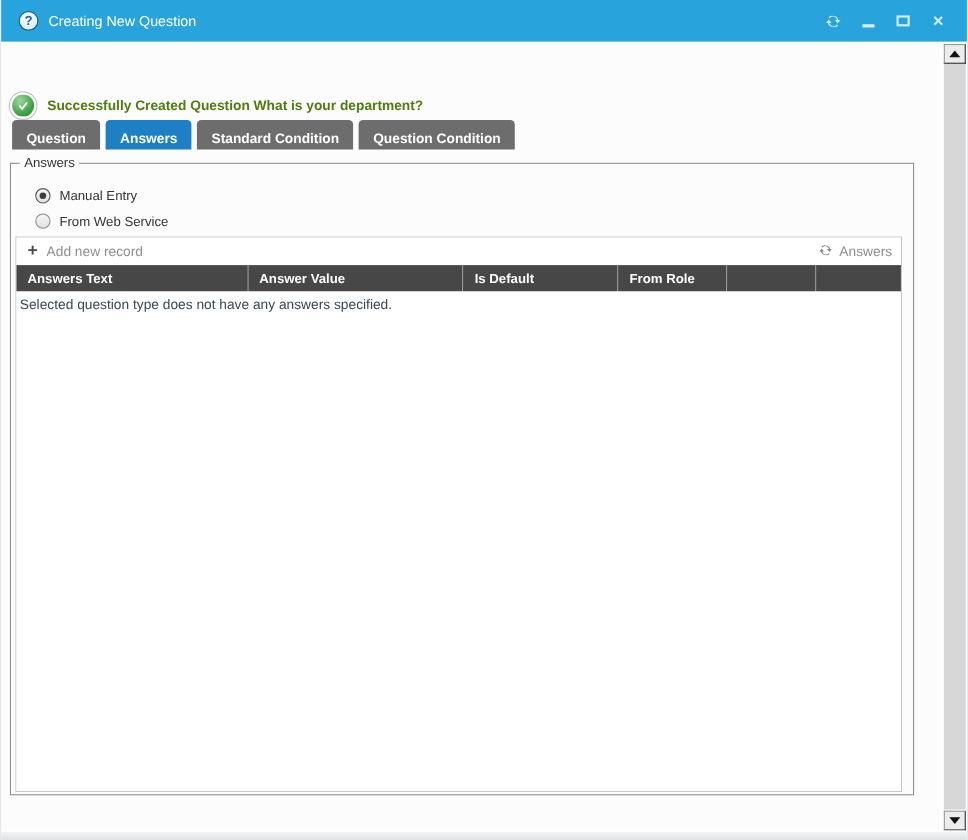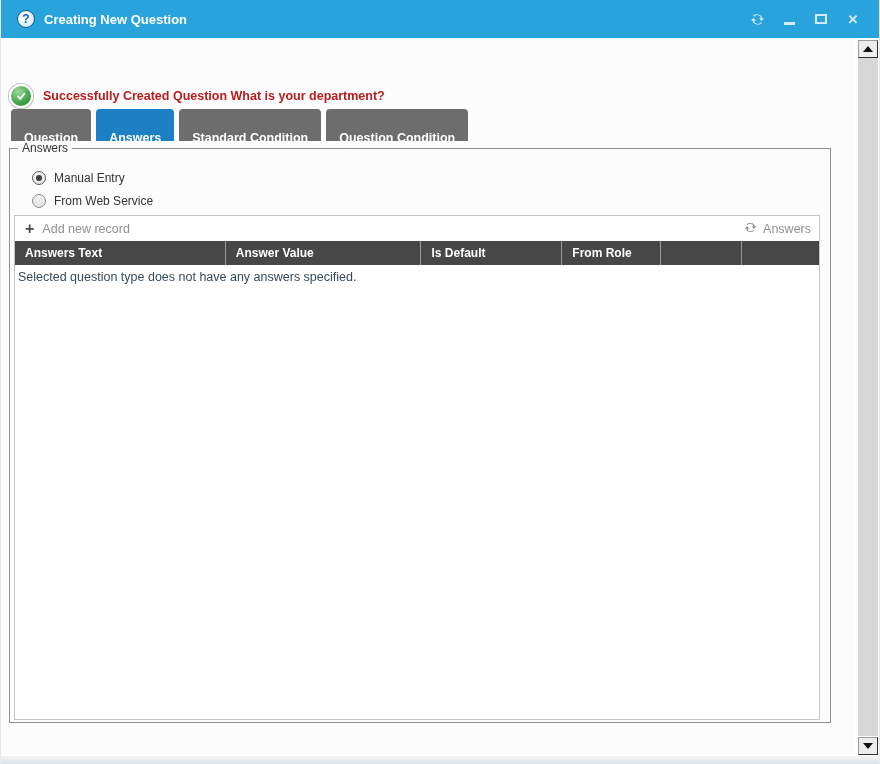--- a/index.html
+++ b/index.html
@@ -8,21 +8,21 @@
   .window { position:relative; width:880px; height:764px; overflow:hidden; background:#fcfcfc;
             border-left:1px solid #e4e8ea; border-right:1px solid #e4e8ea; }
 
   
   .titlebar { position:absolute; left:0; top:0; width:880px; height:38px; background:#29a3dc;
               display:flex; align-items:center; }
   .help-icon { width:18px; height:18px; margin-left:16px; border-radius:50%;
                background:radial-gradient(circle at 35% 30%, #ffffff, #d8eefb 70%, #bcdcf0);
                border:1px solid #1c5a86; color:#1565a8; font-size:12px; font-weight:bold;
                display:flex; align-items:center; justify-content:center; flex:0 0 auto; }
-  .win-title { color:#ffffff; font-size:13px; font-weight:bold; margin-left:9px; flex:1 1 auto;
+  .win-title { color:#ffffff; font-size:13px; font-weight:normal; margin-left:9px; flex:1 1 auto;
                white-space:nowrap; }
   .win-controls { display:flex; align-items:center; gap:0; margin-right:12px; }
   .win-btn { width:32px; height:28px; display:flex; align-items:center; justify-content:center;
              cursor:default; }
   .icon-refresh-light svg { width:15px; height:15px; fill:#cde9f8; }
   .glyph-min { width:11px; height:3px; background:#d6ecf9; margin-top:8px; }
   .glyph-max { width:12px; height:10px; border:2px solid #d6ecf9; }
   .glyph-close { color:#d6ecf9; font-size:13px; font-weight:bold; line-height:1; }
 
   
@@ -47,25 +47,25 @@
   .check-badge { border-radius:50%;
                  background:radial-gradient(circle at 35% 28%, #9bd99c, #3da344 62%, #2a8a31);
                  border:2px solid #ffffff; box-shadow:0 0 0 1px #bfbfbf, 0 1px 2px rgba(0,0,0,.2);
                  display:flex; align-items:center; justify-content:center; flex:0 0 auto; }
   .check-badge svg { width:62%; height:62%; }
   .badge-lg { width:24px; height:24px; }
   .save-label { color:#9e9e9e; font-size:12.5px; margin-left:10px; }
   .save-btn { display:flex; align-items:center; padding-left:12px; height:100%; }
 
   .success-row { position:absolute; left:8px; top:46px; display:flex; align-items:center; }
-  .success-text { color:#b91c1c; font-size:12.5px; font-weight:bold; margin-left:10px; }
+  .success-text { color:#4d7c0f; font-size:12.5px; font-weight:bold; margin-left:10px; }
 
   
   .tabs { position:absolute; left:10px; top:71px; display:flex; gap:5px; }
-  .tab { height:27px; line-height:27px; padding:16px 13px; border-radius:4px 4px 0 0;
+  .tab { height:27px; line-height:27px; padding:4px 13px; border-radius:4px 4px 0 0;
          background:#6d6d6d; color:#ffffff; font-size:12.5px; font-weight:600; cursor:default;
          white-space:nowrap; }
   .tab.active { background:#1d80c4; }
 
   
   .panel { position:absolute; left:8px; top:110px; width:822px; height:575px;
            border:1px solid #8f8f8f; background:#fcfcfc; }
   .panel-legend { position:absolute; left:8px; top:-8px; background:#fcfcfc; padding:0 4px;
                   font-size:12px; color:#333; }
 

